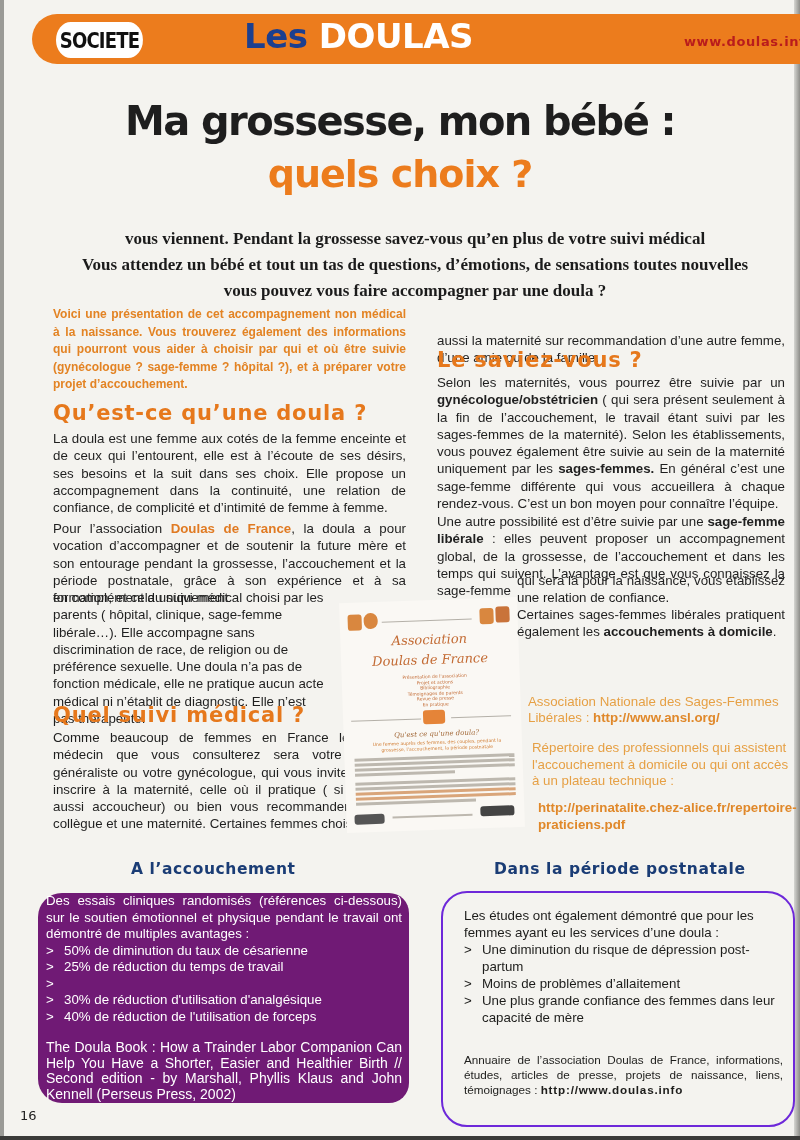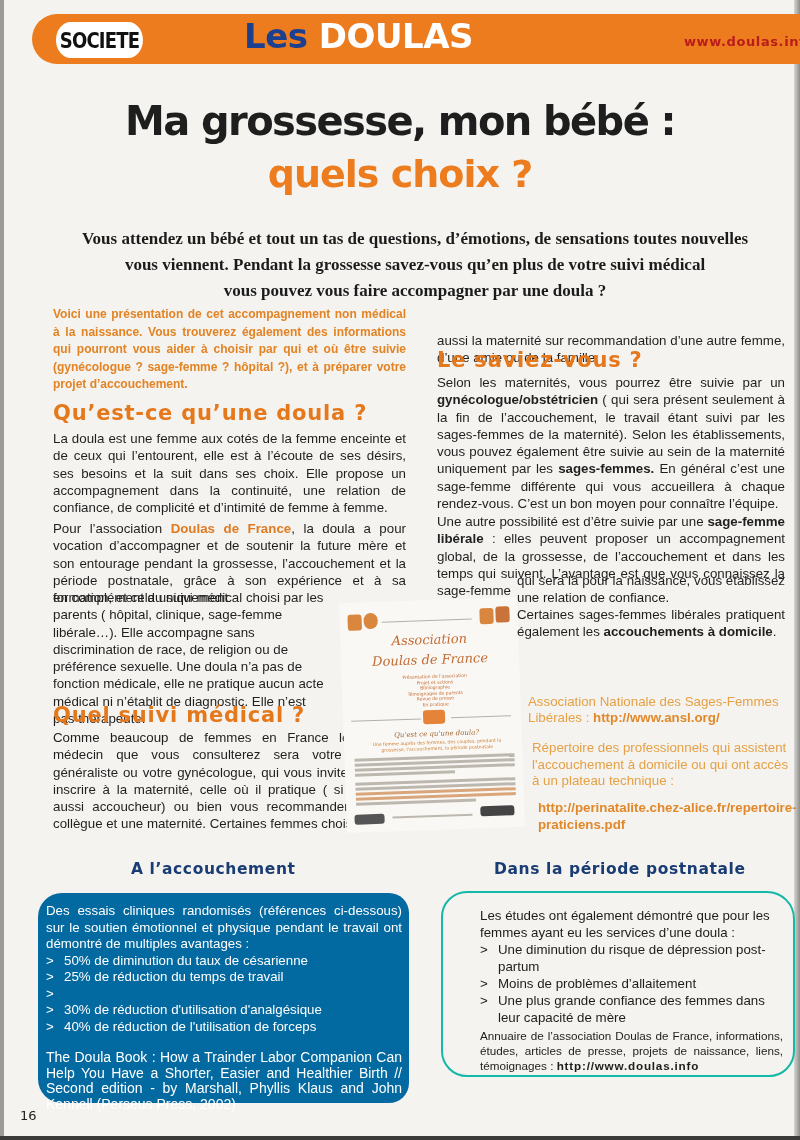--- a/index.html
+++ b/index.html
@@ -47,31 +47,31 @@
   
   .flyer { position: absolute; left: 343px; top: 600px; width: 178px; height: 230px; background: #faf8f4; transform: rotate(-2deg); font-family: "DejaVu Serif", serif; }
   .flyer .photo { position: absolute; width: 14px; height: 16px; background: #d9873f; border-radius: 3px; }
   .flyer .ftitle { position: absolute; left: 0; width: 178px; text-align: center; color: #c36b34; font-size: 13px; font-style: italic; }
   .flyer .fline { position: absolute; height: 1px; background: #b4b0a8; }
   .flyer .ftext { position: absolute; left: 18px; width: 150px; font-size: 4.5px; line-height: 5.5px; color: #777; font-family: "DejaVu Sans", sans-serif; text-align: center; }
   .flyer .fblock { position: absolute; left: 10px; width: 160px; height: 3px; background: #bdb8af; }
 
   
   .box-head { position: absolute; font-family: "DejaVu Sans", sans-serif; font-weight: bold; font-size: 15.5px; color: #1a3c75; letter-spacing: 0.6px; }
-  .bluebox { position: absolute; left: 38px; top: 893px; width: 371px; height: 210px; background: #0369a1; border-radius: 24px 20px 20px 24px; color: #fff; padding: 10px 7px 0 8px; }
+  .bluebox { position: absolute; left: 38px; top: 893px; width: 371px; height: 210px; background: #701a75; border-radius: 24px 20px 20px 24px; color: #fff; padding: 0 7px 0 8px; }
   .bluebox .txt { font-size: 13.3px; line-height: 16.5px; text-align: justify; }
   .bluebox .bul { font-size: 13.3px; line-height: 16.5px; display: flex; }
   .bluebox .bul .arr { width: 18px; }
   .bluebox .ref { font-size: 14px; line-height: 15.6px; margin-top: 15px; text-align: justify; }
 
-  .whitebox { position: absolute; left: 441px; top: 891px; width: 354px; height: 186px; border: 2px solid #14b8a6; border-radius: 26px 28px 26px 26px; padding: 14px 10px 0 37px; }
+  .whitebox { position: absolute; left: 441px; top: 891px; width: 354px; height: 236px; border: 2px solid #6d28d9; border-radius: 26px 28px 26px 26px; padding: 14px 10px 0 21px; }
   .whitebox .txt { font-size: 13.3px; line-height: 17px; }
   .whitebox .bul { font-size: 13.3px; line-height: 17px; display: flex; }
   .whitebox .bul .arr { width: 18px; flex: none; }
-  .whitebox .note { font-size: 11.7px; line-height: 15px; margin-top: 2px; text-align: justify; padding-right: 0; }
+  .whitebox .note { font-size: 11.7px; line-height: 15px; margin-top: 26px; text-align: justify; padding-right: 0; }
   .whitebox .note b { letter-spacing: 0.8px; }
 
   .pagenum { position: absolute; left: 20px; top: 1108px; font-size: 13px; font-family: "DejaVu Sans", sans-serif; color: #222; }
 </style>
 </head>
 <body>
 
 <div class="left-edge"></div>
 <div class="right-edge"></div>
 <div class="bottom-edge"></div>
@@ -81,22 +81,22 @@
 <div class="band-title">
   <span class="les">Les</span>
   <span class="doulas">DOULAS</span>
 </div>
 <div class="band-url">www.doulas.info</div>
 
 <h1 class="title1">Ma grossesse, mon bébé :</h1>
 <div class="title2">quels choix ?</div>
 
 <div class="lead">
+  <div>vous viennent. Pendant la grossesse savez-vous qu’en plus de votre suivi médical</div>
   <div>Vous attendez un bébé et tout un tas de questions, d’émotions, de sensations toutes nouvelles</div>
-  <div>vous viennent. Pendant la grossesse savez-vous qu’en plus de votre suivi médical</div>
   <div>vous pouvez vous faire accompagner par une doula ?</div>
 </div>
 
 <div class="intro">Voici une présentation de cet accompagnement non médical à la naissance. Vous trouverez également des informations qui pourront vous aider à choisir par qui et où être suivie (gynécologue ? sage-femme ? hôpital ?), et à préparer votre projet d’accouchement.</div>
 
 <h2 class="sub" style="left:53px; top:401px;">Qu’est-ce qu’une doula ?</h2>
 <p class="col p1">La doula est une femme aux cotés de la femme enceinte et de ceux qui l’entourent, elle est à l’écoute de ses désirs, ses besoins et la suit dans ses choix. Elle propose un accompagnement dans la continuité, une relation de confiance, de complicité et d’intimité de femme à femme.</p>
 <p class="col p2"><span>Pour l’association </span><b class="orange">Doulas de France</b><span>, la doula a pour vocation d’accompagner et de soutenir la future mère et son entourage pendant la grossesse, l’accouchement et la période postnatale, grâce à son expérience et à sa formation, et cela uniquement</span></p>
 <p class="col p2b">en complément du suivi médical choisi par les parents ( hôpital, clinique, sage-femme libérale…). Elle accompagne sans discrimination de race, de religion ou de préférence sexuelle. Une doula n’a pas de fonction médicale, elle ne pratique aucun acte médical ni n’établit de diagnostic. Elle n’est pas thérapeute.</p>
 

